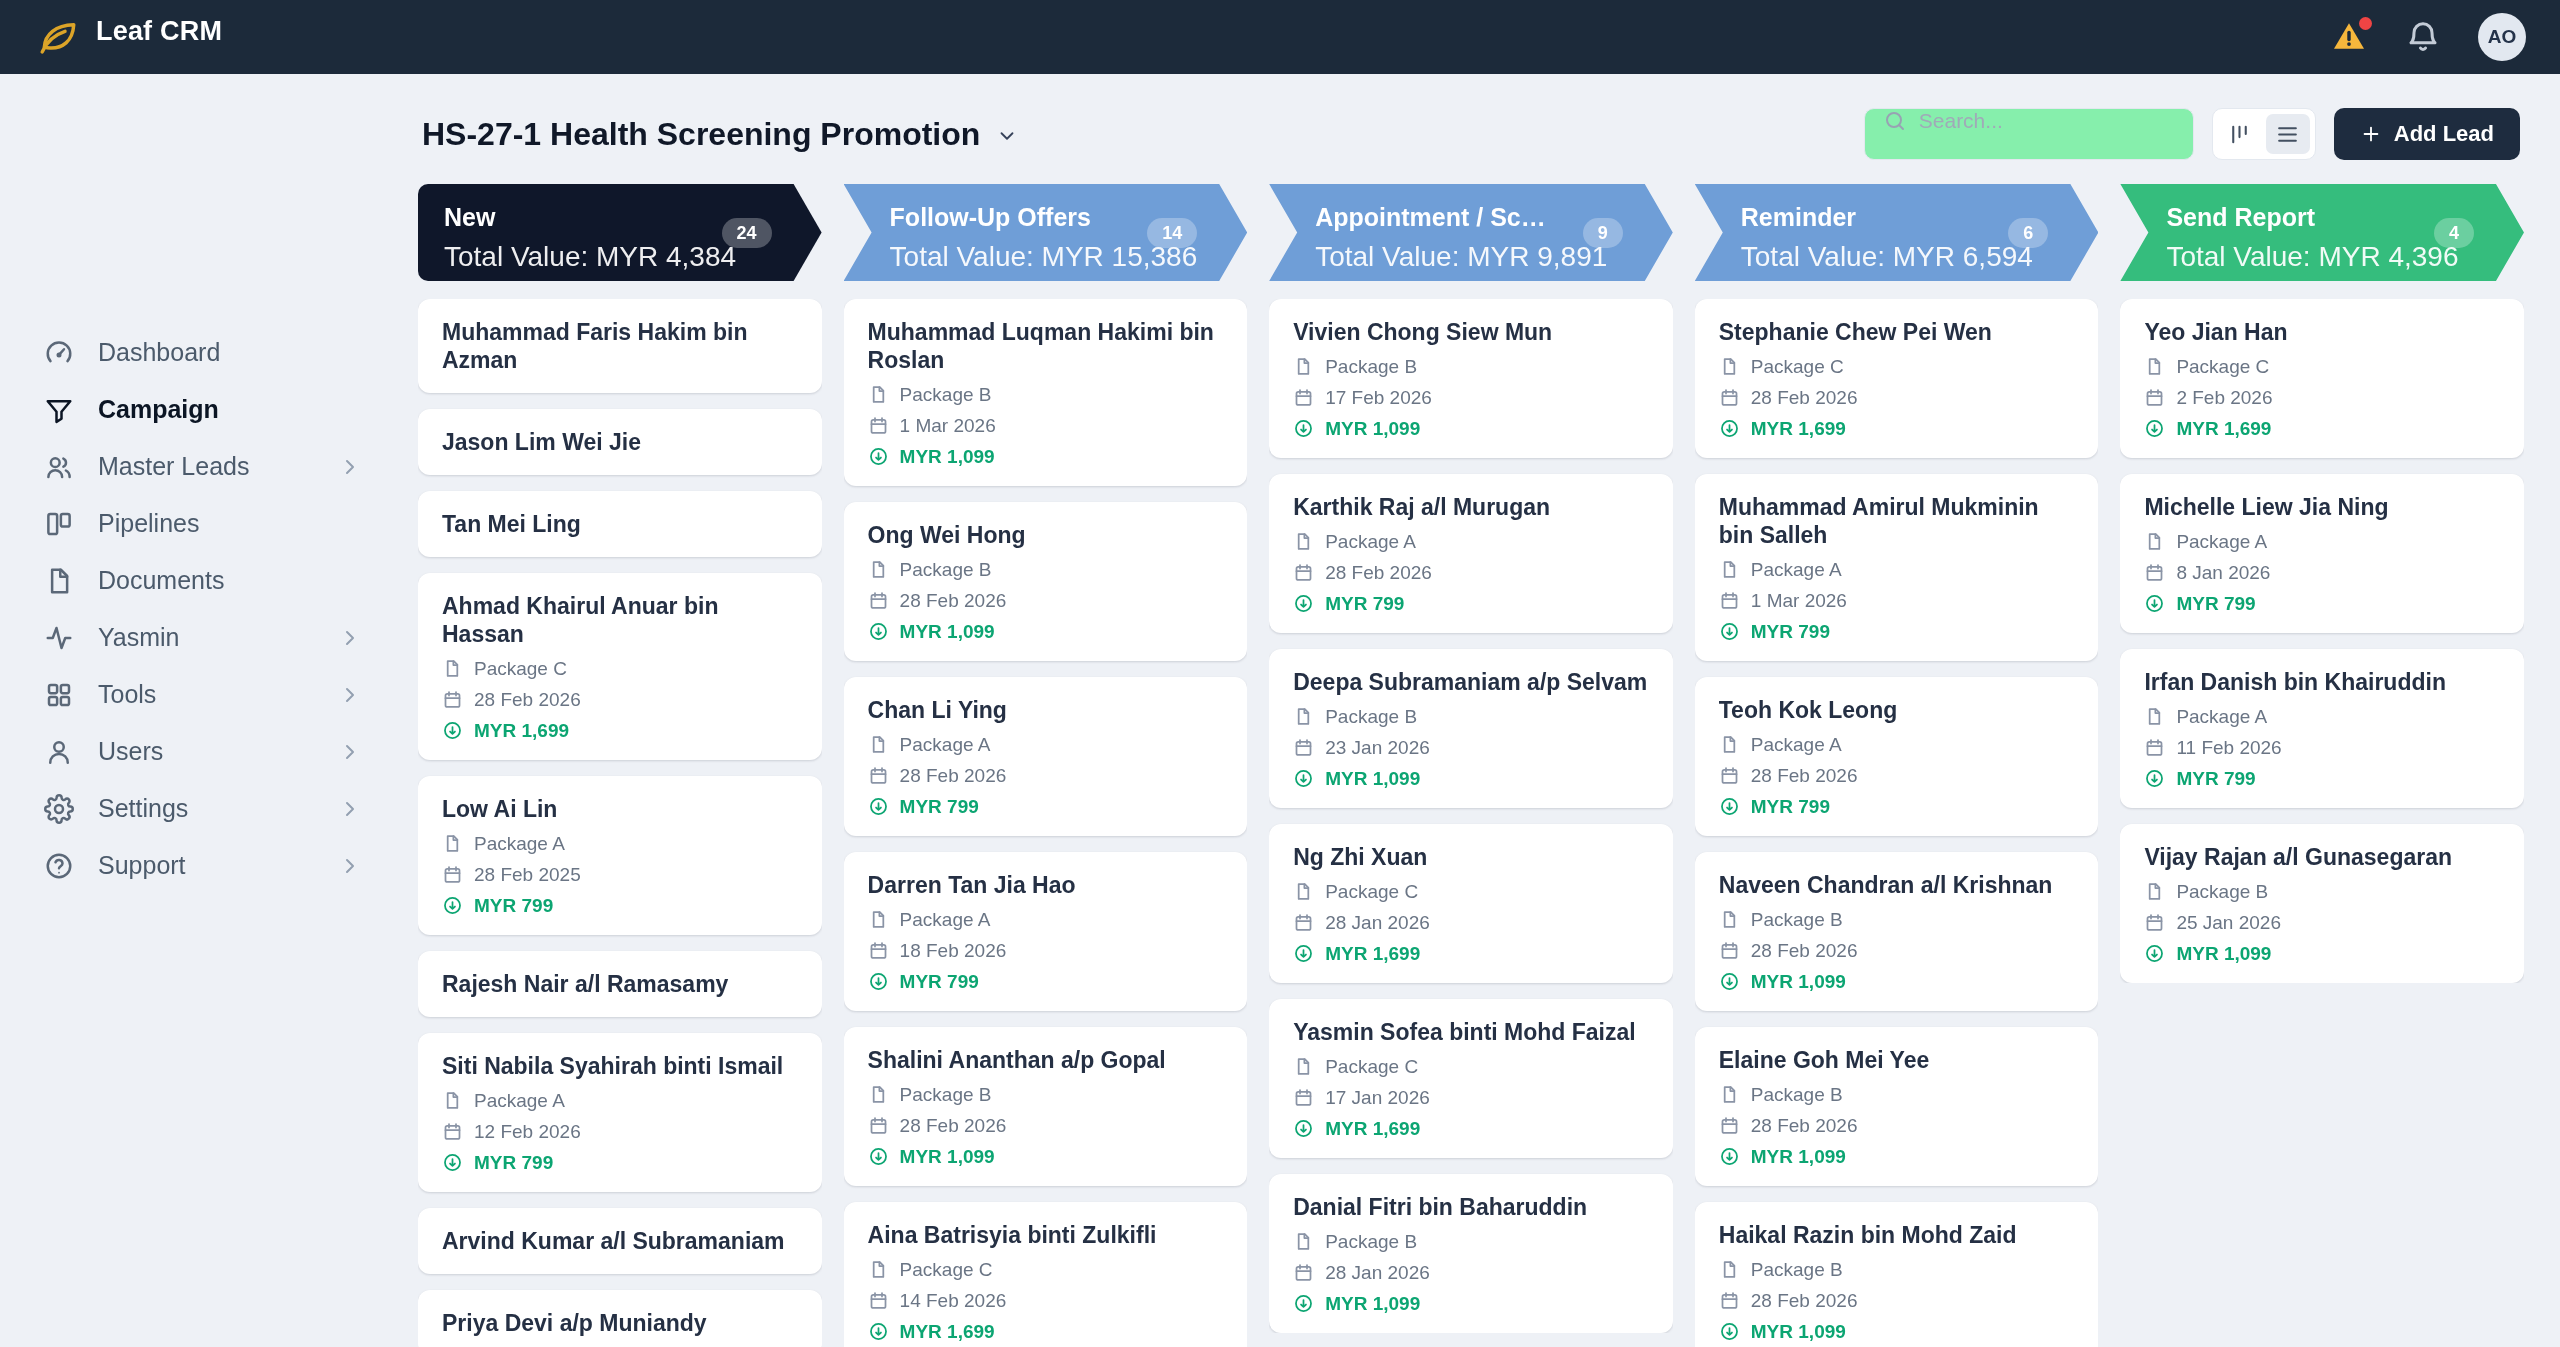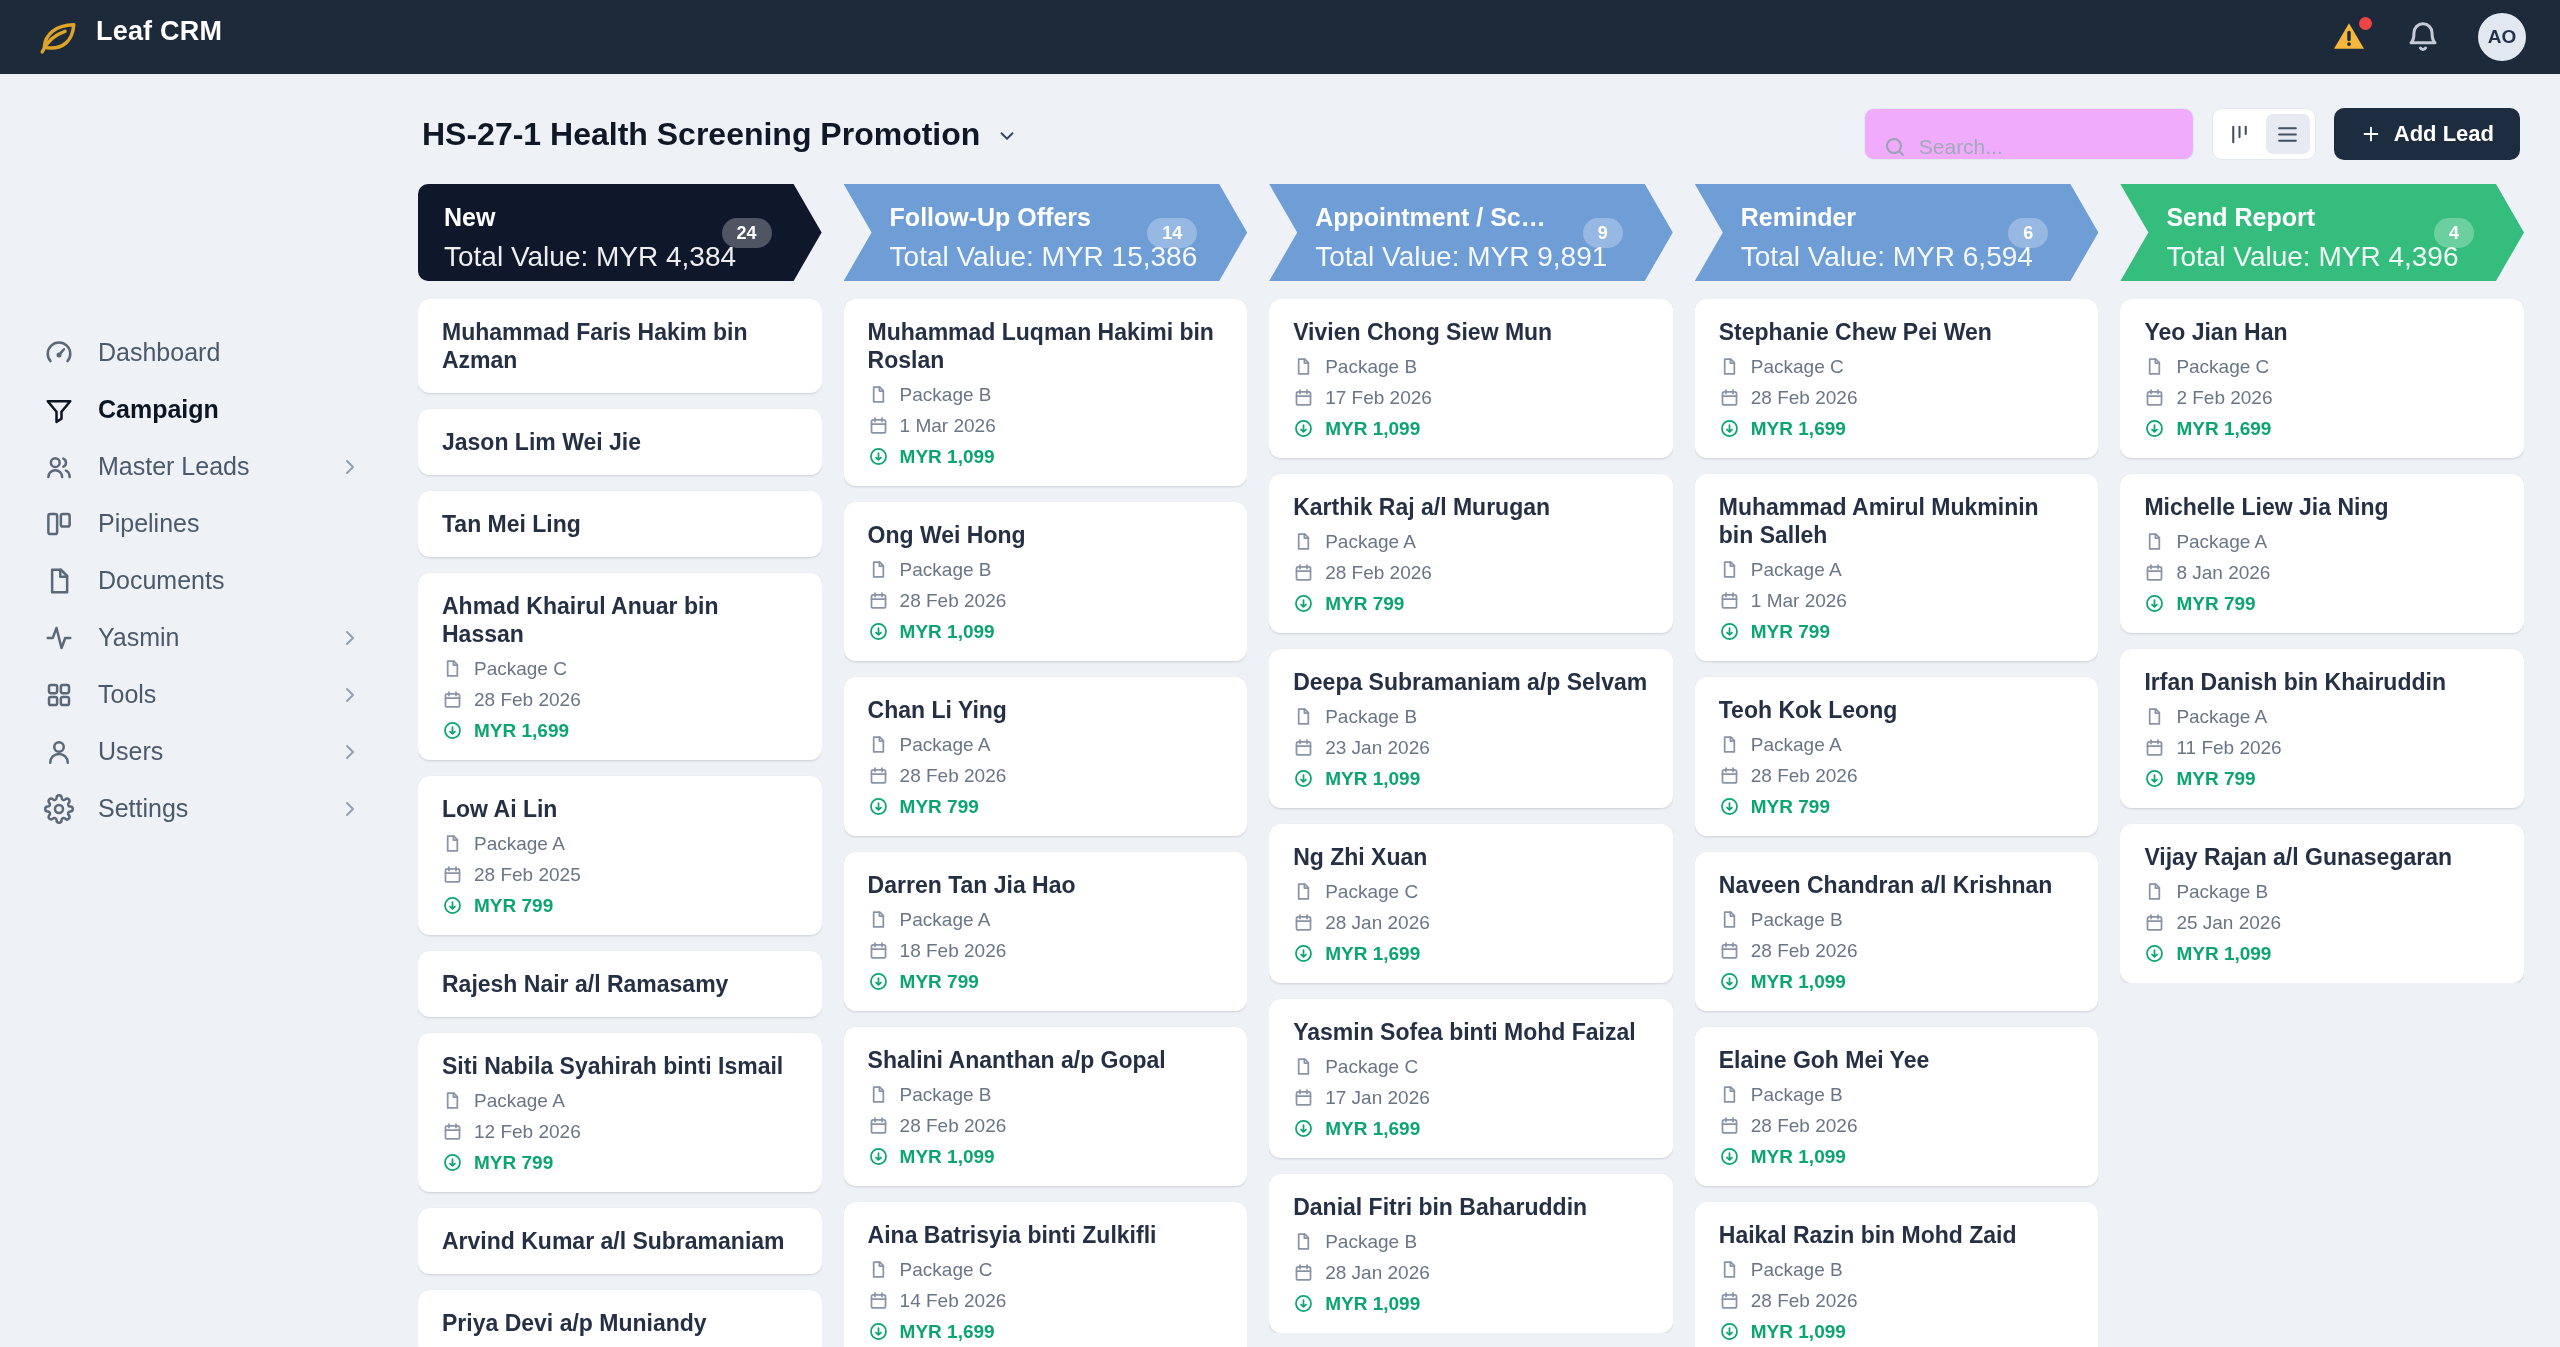--- a/index.html
+++ b/index.html
@@ -30,21 +30,21 @@
   .side-item.active{color:#0b1524;font-weight:700}
   .side-item.active .side-icon{color:#0b1524}
   .main{flex:1;min-width:0;padding:0 36px 0 26px;display:flex;flex-direction:column}
 
   
   .page-header{display:flex;align-items:center;justify-content:space-between;margin:34px 0 24px;padding:0 4px}
   .title-wrap{display:flex;align-items:center;gap:16px;background:none;border:none;cursor:pointer}
   .title-wrap h1{font-size:32px;font-weight:700;color:#101828}
   .caret{width:22px;height:22px;color:#36425a;margin-top:4px}
   .header-actions{display:flex;align-items:center;gap:18px}
-  .search{display:flex;align-items:flex-end;gap:12px;background:#f0abfc;border:1px solid #e3e8ef;border-radius:10px;height:52px;width:330px;padding:0 18px}
+  .search{display:flex;align-items:flex-start;gap:12px;background:#86efac;border:1px solid #e3e8ef;border-radius:10px;height:52px;width:330px;padding:0 18px}
   .search .icon{width:24px;height:24px;color:#98a2b3}
   .search input{border:none;outline:none;font-size:21px;flex:1;min-width:0;color:#344054;background:transparent}
   .search input::placeholder{color:#a0aab8}
   .view-toggle{display:flex;align-items:center;background:#fff;border:1px solid #e3e8ef;border-radius:10px;padding:5px;gap:4px}
   .toggle-btn{width:44px;height:40px;border:none;background:transparent;border-radius:7px;display:flex;align-items:center;justify-content:center;color:#43506100;color:#435061;cursor:pointer}
   .toggle-btn.active{background:#e7ebf1}
   .toggle-btn .icon{width:25px;height:25px}
   .add-lead{display:flex;align-items:center;gap:12px;background:var(--btn,#1e2c3f);color:#fff;border:none;border-radius:10px;height:52px;padding:0 26px;font-size:22px;font-weight:600;cursor:pointer}
   .add-lead .icon{width:22px;height:22px}
 
@@ -225,20 +225,35 @@
             </svg>
           </span>
     <span class="side-label">Settings</span>
     <span class="icon chev">
             <svg viewBox="0 0 24 24" fill="none" stroke="currentColor" stroke-width="2" stroke-linecap="round" stroke-linejoin="round">
               <path d="m9 6 6 6-6 6"></path>
             </svg>
           </span>
   </div>
 
+  <div class="side-item">
+    <span class="icon side-icon">
+            <svg viewBox="0 0 24 24" fill="none" stroke="currentColor" stroke-width="2" stroke-linecap="round" stroke-linejoin="round">
+              <circle cx="12" cy="12" r="9"></circle>
+              <path d="M9.2 9a2.9 2.9 0 0 1 5.6 1c0 1.9-2.8 2.3-2.8 3.8"></path>
+              <circle cx="12" cy="17.3" r="0.7" fill="currentColor" stroke="none"></circle>
+            </svg>
+          </span>
+    <span class="side-label">Support</span>
+    <span class="icon chev">
+            <svg viewBox="0 0 24 24" fill="none" stroke="currentColor" stroke-width="2" stroke-linecap="round" stroke-linejoin="round">
+              <path d="m9 6 6 6-6 6"></path>
+            </svg>
+          </span>
+  </div>
 </nav>
 
     <main class="main">
       <div class="page-header">
         <button class="title-wrap">
           <h1>HS-27-1 Health Screening Promotion</h1>
           <span class="icon caret">
               <svg viewBox="0 0 24 24" fill="none" stroke="currentColor" stroke-width="2" stroke-linecap="round" stroke-linejoin="round">
                 <path d="m6 9 6 6 6-6"></path>
               </svg>

